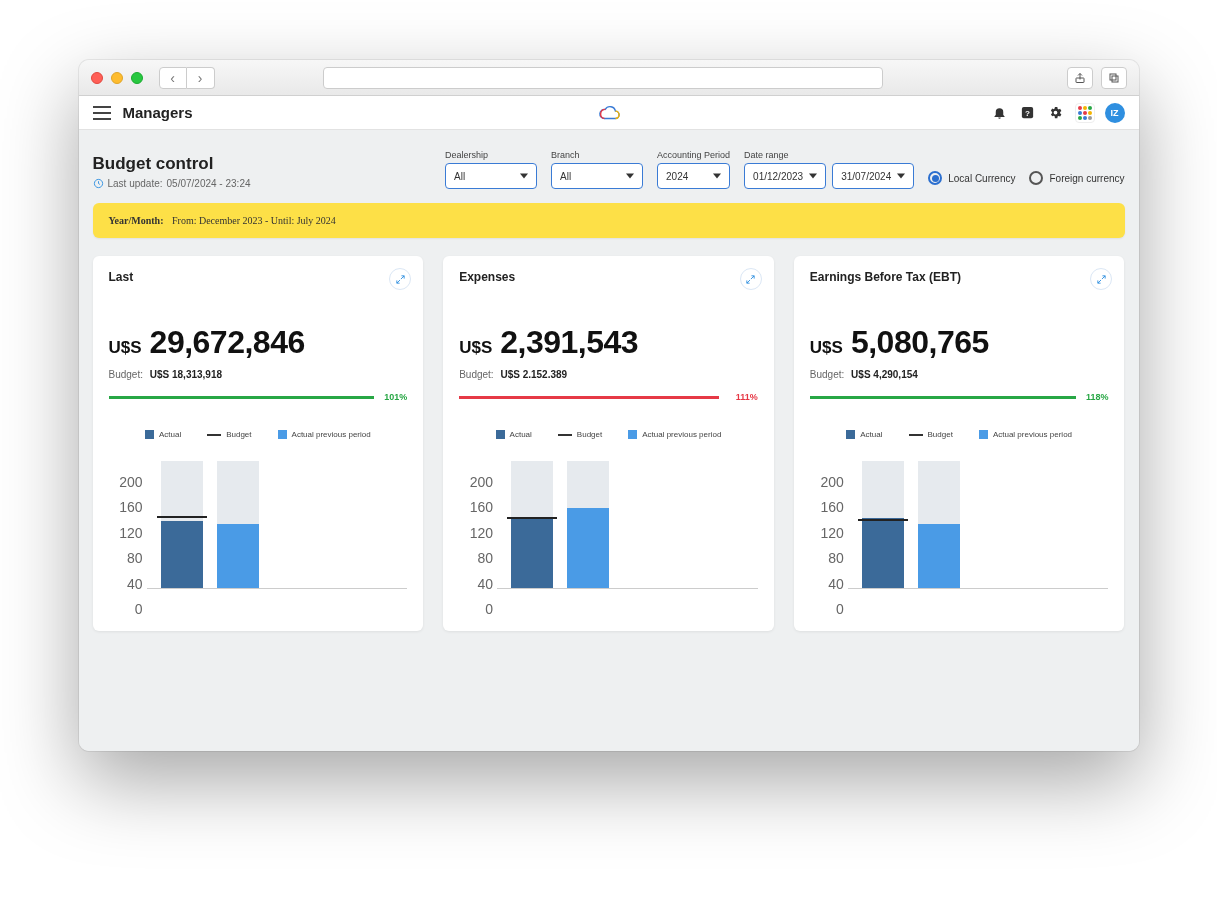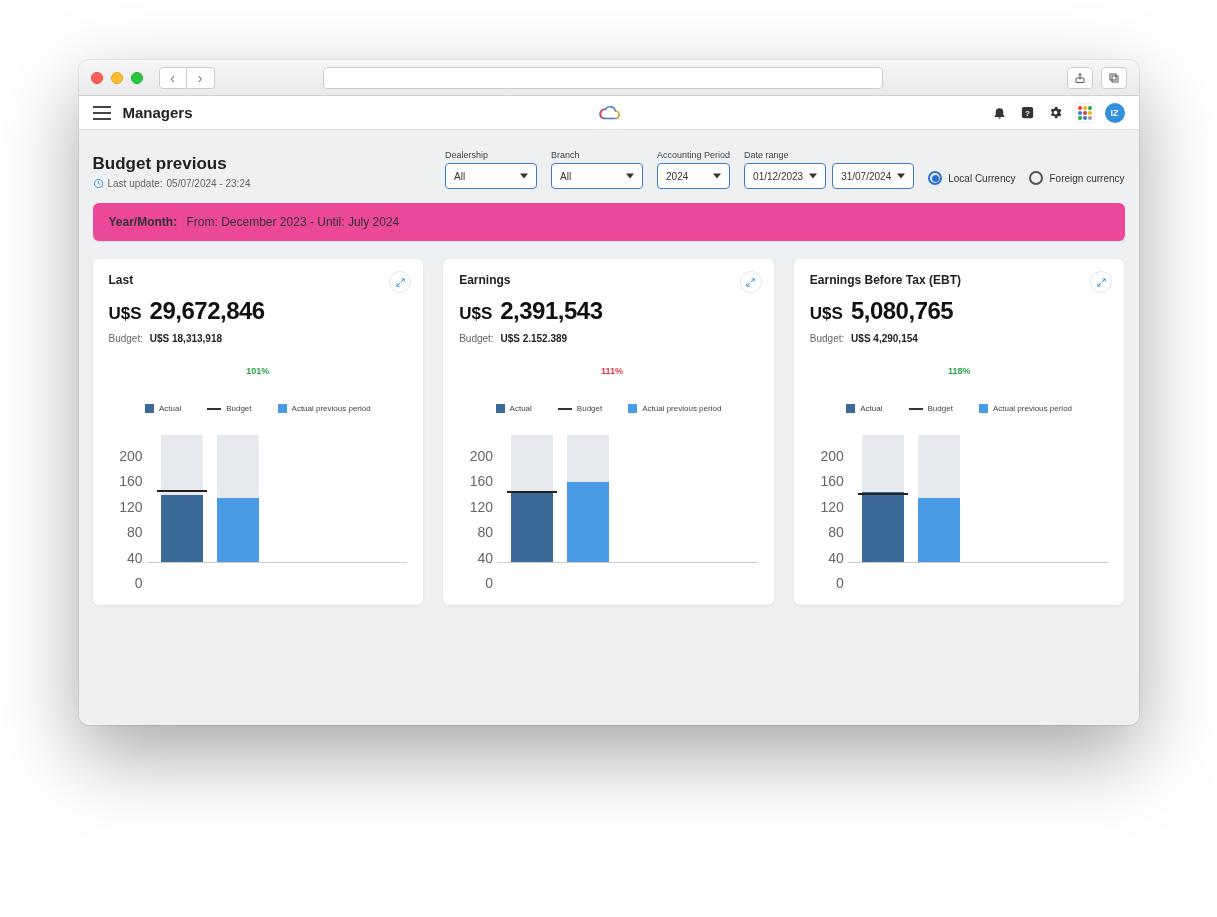--- a/index.html
+++ b/index.html
@@ -45,34 +45,34 @@
   .filter label { font-size: 9px; color: #444; }
   .sel { height: 26px; min-width: 92px; padding: 0 22px 0 8px; background: #fff; border: 1px solid #3a7bd5; border-radius: 4px; font-size: 10px; color: #333; display: flex; align-items: center; position: relative; cursor: pointer; }
   .sel.small { min-width: 68px; }
   .sel::after { content: ""; position: absolute; right: 8px; top: 50%; width: 0; height: 0; border-left: 4px solid transparent; border-right: 4px solid transparent; border-top: 5px solid #333; transform: translateY(-50%); }
   .radio-wrap { display: flex; align-items: center; gap: 6px; margin-bottom: 4px; cursor: pointer; }
   .radio { width: 14px; height: 14px; border: 2px solid #555; border-radius: 50%; display: flex; align-items: center; justify-content: center; }
   .radio.checked { border-color: #2b6fcf; }
   .radio.checked::after { content: ""; width: 7px; height: 7px; background: #2b6fcf; border-radius: 50%; }
   .radio-label { font-size: 10px; color: #333; }
 
-  .period-card { background: #ec4899; border-radius: 6px; padding: 12px 16px; font-size: 12px; color: #333; box-shadow: 0 1px 2px rgba(0,0,0,.06); }
+  .period-card { background: #fde047; border-radius: 6px; padding: 12px 16px; font-size: 10px; color: #333; box-shadow: 0 1px 2px rgba(0,0,0,.06); font-family: Liberation Serif, serif; }
   .period-card b { font-weight: 700; margin-right: 6px; }
 
   .kpi-row { display: grid; grid-template-columns: repeat(3, 1fr); gap: 20px; margin-top: 18px; }
   .card { background: #fff; border-radius: 6px; padding: 14px 16px 22px; box-shadow: 0 1px 3px rgba(0,0,0,.07); position: relative; }
   .card-title { font-size: 12px; font-weight: 700; color: #222; }
   .expand-btn { position: absolute; right: 12px; top: 12px; width: 22px; height: 22px; border: 1px solid #dbe7f5; border-radius: 50%; cursor: pointer; color: #2f8fe0; display: flex; align-items: center; justify-content: center; }
   .expand-btn svg { width: 11px; height: 11px; }
   .kpi-value { margin-top: 10px; display: flex; align-items: baseline; gap: 8px; }
   .kpi-currency { font-size: 17px; font-weight: 800; color: #111; }
-  .kpi-number { font-size: 24px; font-weight: 800; color: #111; letter-spacing: -0.5px; }
+  .kpi-number { font-size: 32px; font-weight: 800; color: #111; letter-spacing: -0.5px; margin-top: 30px; }
   .budget-line { margin-top: 8px; font-size: 10px; color: #666; }
   .budget-line b { color: #222; font-weight: 700; margin-left: 4px; }
-  .progress-row { display: flex; align-items: center; gap: 10px; margin-top: 12px; flex-direction: column; }
+  .progress-row { display: flex; align-items: center; gap: 10px; margin-top: 12px; }
   .pbar { flex: 1; height: 3px; background: #e6e6e6; position: relative; }
   .pbar-fill { position: absolute; left: 0; top: 0; bottom: 0; }
   .ppct { font-size: 9px; font-weight: 700; }
   .legend { display: flex; justify-content: center; gap: 26px; font-size: 8px; color: #444; margin-top: 28px; }
   .legend-item { display: flex; align-items: center; gap: 5px; }
   .legend-sq { width: 9px; height: 9px; }
   .legend-ln { width: 14px; height: 2px; background: #333; }
   .mini-chart { height: 160px; position: relative; margin-top: 10px; padding-left: 38px; }
   .y-axis { position: absolute; left: 0; top: 0; bottom: 0; width: 34px; }
   .y-tick { position: absolute; right: 0; font-size: 14px; color: #666; transform: translateY(50%); }
@@ -166,21 +166,21 @@
             <span style="background:#999"></span>
         </div>
         <div class="avatar">IZ</div>
       </div>
     </div>
 
     <div class="app-body">
 
       <div class="filters-row">
         <div class="page-heading">
-          <h2>Budget previous</h2>
+          <h2>Budget control</h2>
           <div class="last-upd">
             <svg viewBox="0 0 24 24">
                 <circle cx="12" cy="12" r="9" fill="none" stroke="currentColor" stroke-width="2"></circle>
                 <path d="M12 7v5l3 2" stroke="currentColor" stroke-width="2" fill="none"></path>
               </svg>
             <span>Last update:</span>
             <span>05/07/2024 - 23:24</span>
           </div>
         </div>
 
@@ -274,21 +274,21 @@
       </div>
       <div class="bar-wrap" style="height:127.27272727272727px">
         <div class="bar-bg" style="height:127.27272727272727px"></div>
         <div class="bar-fg c-prev" style="height:63.63636363636363px"></div>
       </div>
     </div>
               </div>
     </div>
           </div>
           <div class="card">
-    <div class="card-title">Earnings</div>
+    <div class="card-title">Expenses</div>
     <div class="expand-btn">
       <svg viewBox="0 0 24 24" fill="none" stroke="currentColor" stroke-width="2">
                 <path d="M4 14v6h6M20 10V4h-6"></path>
                 <path d="M4 20l7-7M20 4l-7 7"></path>
               </svg>
     </div>
     <div class="kpi-value">
       <span class="kpi-currency">U$S</span>
       <span class="kpi-number">2,391,543</span>
     </div>

